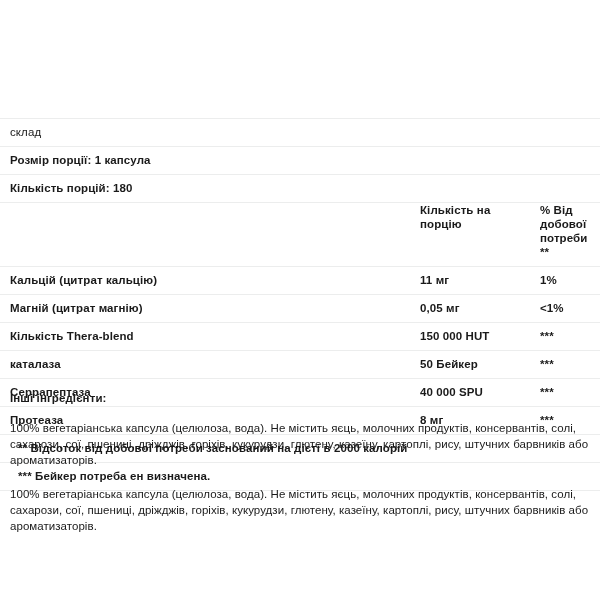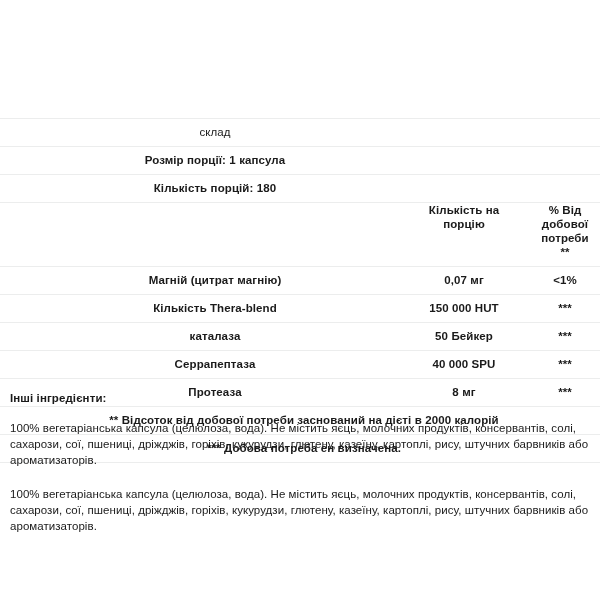--- a/index.html
+++ b/index.html
@@ -21,21 +21,20 @@
     width: 600px;
     height: 600px;
     box-sizing: border-box;
   }
 
   .facts {
     position: absolute;
     left: 0;
     top: 118px;
     width: 600px;
-    text-align: center;
   }
 
   
   .row {
     display: flex;
     align-items: flex-start;
     border-top: 1px solid #eceded;
     padding: 6px 10px 6px 10px;
     box-sizing: border-box;
     min-height: 21px;
@@ -138,24 +137,29 @@
     <div class="row">
       <div class="c-name">Кількість порцій: 180</div>
     </div>
 
     <div class="row row-colheads">
       <div class="c-name"></div>
       <div class="c-amt">Кількість на порцію</div>
       <div class="c-dv">% Від добової потреби **</div>
     </div>
 
+    <div class="row">
+      <div class="c-name">Кальцій (цитрат кальцію)</div>
+      <div class="c-amt">11 мг</div>
+      <div class="c-dv">1%</div>
+    </div>
 
     <div class="row">
       <div class="c-name">Магній (цитрат магнію)</div>
-      <div class="c-amt">0,07 мг</div>
+      <div class="c-amt">0,05 мг</div>
       <div class="c-dv">&lt;1%</div>
     </div>
 
     <div class="row">
       <div class="c-name">Кількість Thera-blend</div>
       <div class="c-amt">150 000 HUT</div>
       <div class="c-dv">***</div>
     </div>
 
     <div class="row">
@@ -174,21 +178,21 @@
       <div class="c-name">Протеаза</div>
       <div class="c-amt">8 мг</div>
       <div class="c-dv">***</div>
     </div>
 
     <div class="row row-note">
       <div class="c-note">** Відсоток від добової потреби заснований на дієті в 2000 калорій</div>
     </div>
 
     <div class="row row-note">
-      <div class="c-note">*** Добова потреба ен визначена.</div>
+      <div class="c-note">*** Бейкер потреба ен визначена.</div>
     </div>
 
   </div>
 
   <div class="other">
     <p class="other-heading">Інші інгредієнти:</p>
     <p class="other-para">100% вегетаріанська капсула (целюлоза, вода).  Не містить яєць, молочних продуктів, консервантів, солі, сахарози, сої, пшениці, дріжджів, горіхів, кукурудзи, глютену, казеїну, картоплі, рису, штучних барвників або ароматизаторів.</p>
     <p class="other-para">100% вегетаріанська капсула (целюлоза, вода).  Не містить яєць, молочних продуктів, консервантів, солі, сахарози, сої, пшениці, дріжджів, горіхів, кукурудзи, глютену, казеїну, картоплі, рису, штучних барвників або ароматизаторів.</p>
   </div>
 

